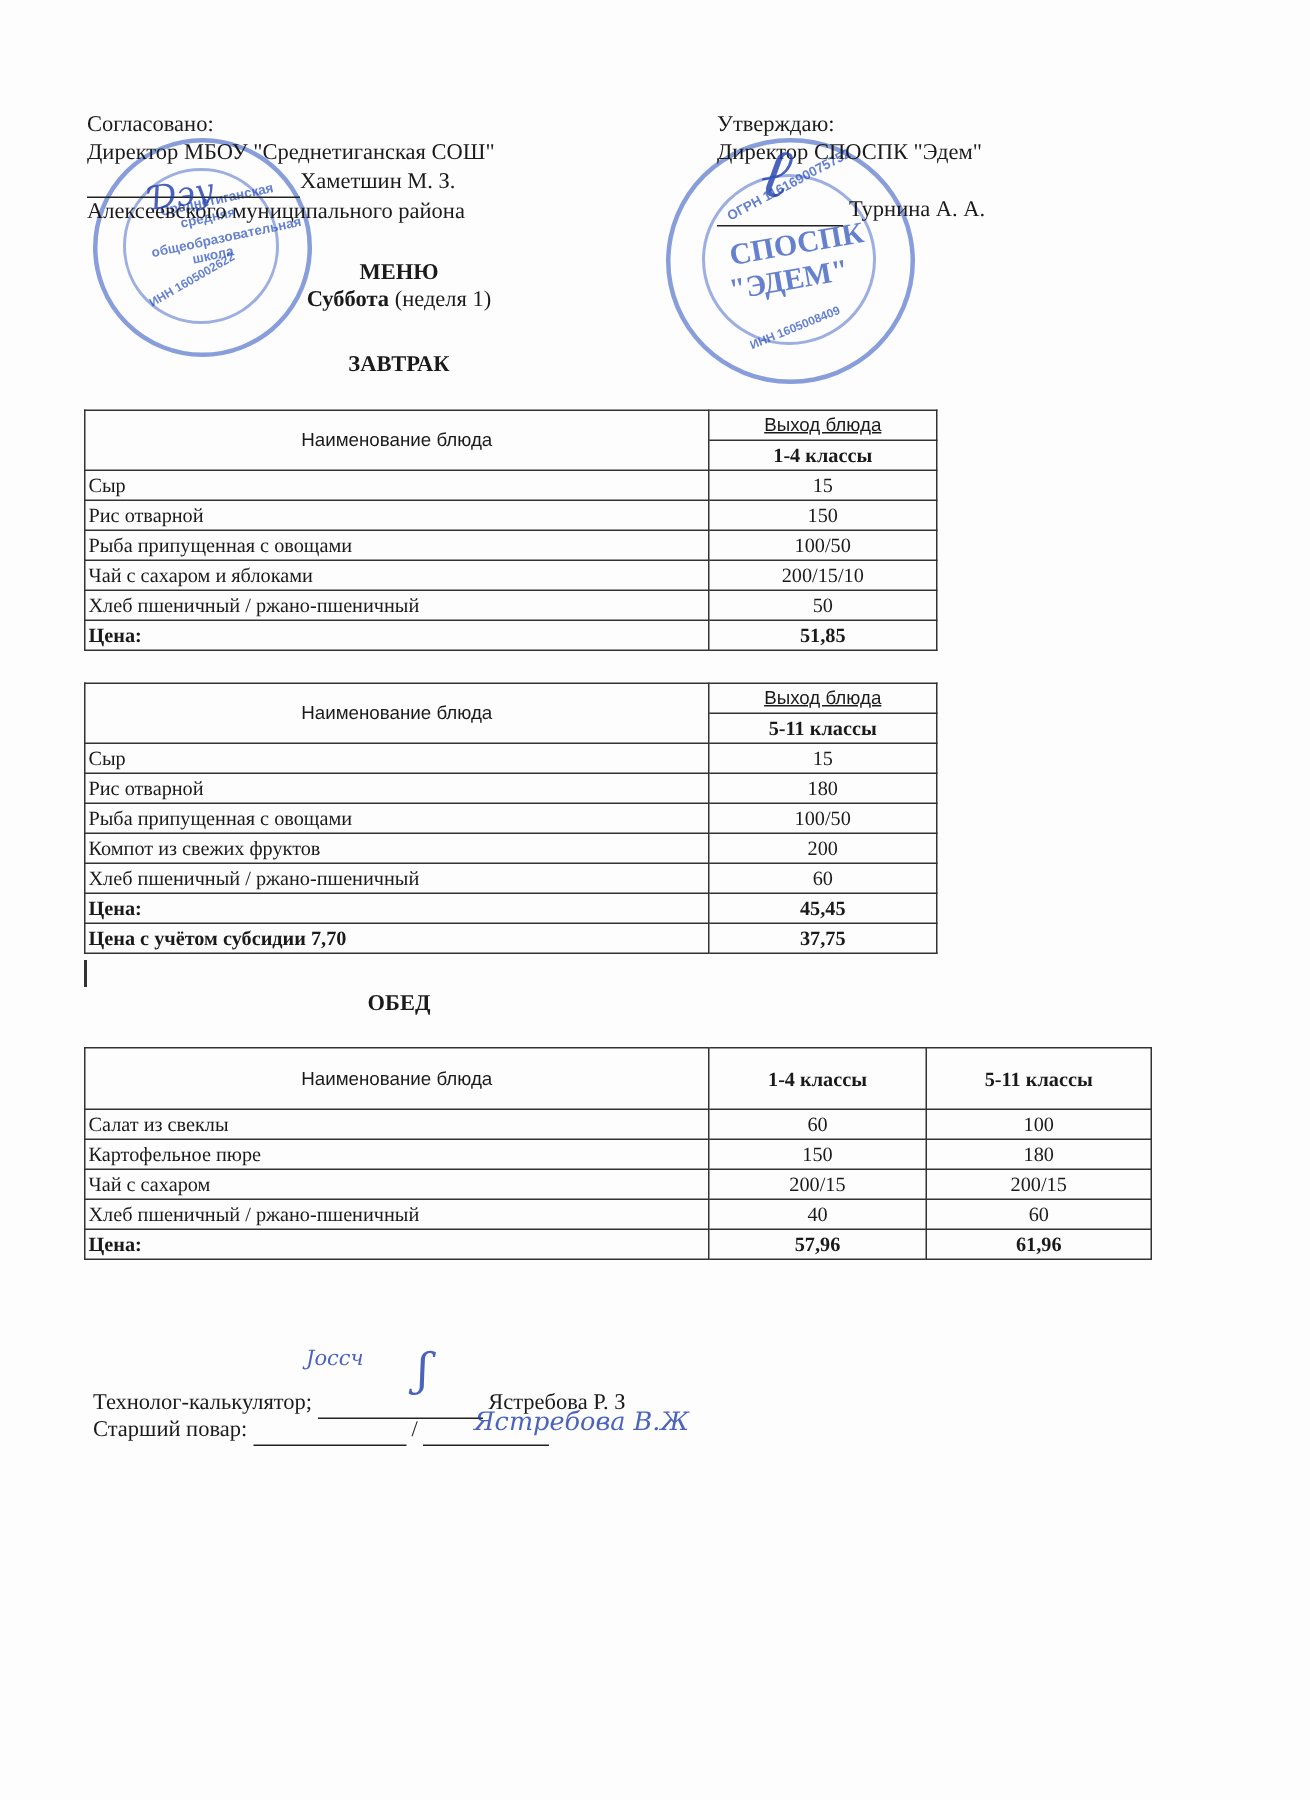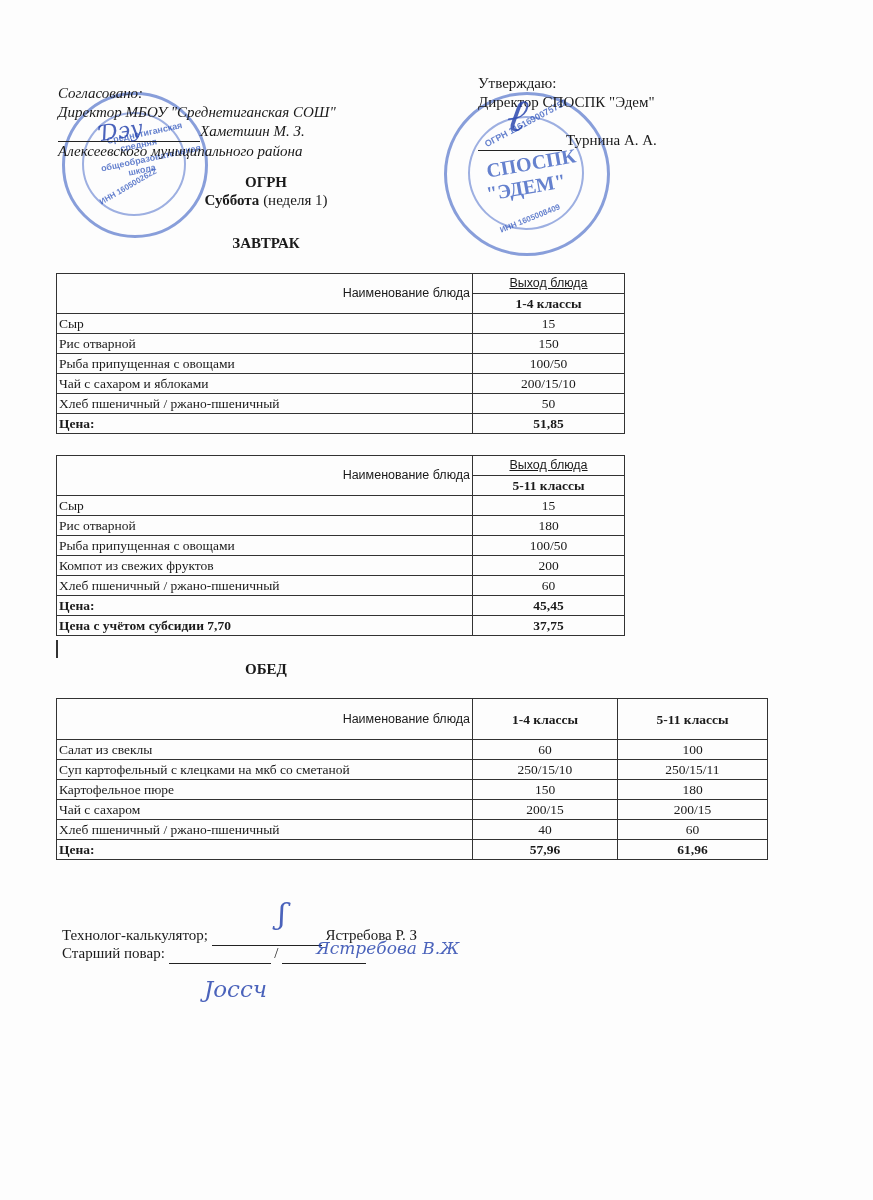--- a/index.html
+++ b/index.html
@@ -9,21 +9,21 @@
   }
   .abs { position: absolute; }
   .hdr { font-size: 15px; line-height: 19px; white-space: nowrap; }
   .center-title { font-family: "Liberation Serif", serif; font-size: 15px; text-align: center; white-space: nowrap; }
   .bold { font-weight: bold; }
   .sigline { display: inline-block; border-bottom: 1px solid #222; vertical-align: baseline; }
   table { border-collapse: collapse; position: absolute; }
   td { border: 1.5px solid #333; padding: 0 2px; font-size: 13.5px; line-height: 19px; height: 19px; white-space: nowrap; }
   td.name { text-align: left; }
   td.val { text-align: center; }
-  td.hname { text-align: right; font-family: "Liberation Sans", sans-serif; font-size: 12.5px; }
+  td.hname { text-align: center; font-family: "Liberation Sans", sans-serif; font-size: 12.5px; }
   td.hcol { text-align: center; font-family: "Liberation Sans", sans-serif; font-size: 12.5px; text-decoration: underline; }
   td.hcls { text-align: center; font-weight: bold; font-size: 13.5px; }
   tr.total td { font-weight: bold; }
   .stamp { position: absolute; border-radius: 50%; border: 3px solid rgba(40,80,190,0.55); }
   .stamp-inner { position: absolute; border-radius: 50%; border: 2px solid rgba(40,80,190,0.45); }
   .stamp-text { position: absolute; color: rgba(35,75,185,0.7); font-family: "Liberation Sans", sans-serif; font-weight: bold; text-align: center; white-space: nowrap; }
   .sig { position: absolute; color: rgba(30,60,170,0.8); font-family: "DejaVu Serif", serif; font-style: italic; white-space: nowrap; }
 </style>
 </head>
 <body>
@@ -39,37 +39,37 @@
 </div>
 <div>
   <div class="stamp" style="left:444px; top:92px; width:160px; height:158px;"></div>
   <div class="stamp-inner" style="left:468px; top:116px; width:112px; height:110px;"></div>
   <div class="stamp-text" style="left:480px; top:118px; font-size:9px; transform:rotate(-28deg);">ОГРН 1161690075752</div>
   <div class="stamp-text" style="left:486px; top:152px; font-size:20px; font-family:'Liberation Serif', serif; transform:rotate(-10deg);">СПОСПК</div>
   <div class="stamp-text" style="left:486px; top:176px; font-size:20px; font-family:'Liberation Serif', serif; transform:rotate(-10deg);">"ЭДЕМ"</div>
   <div class="stamp-text" style="left:498px; top:214px; font-size:8px; transform:rotate(-22deg);">ИНН 1605008409</div>
 </div>
 
-<div class="abs hdr" style="left:58px; top:84px;font-style:italic;">
+<div class="abs hdr" style="left:58px; top:74px;">
   <div>Согласовано:</div>
   <div>Директор МБОУ "Среднетиганская СОШ"</div>
   <div><span class="sigline" style="width:142px;">&nbsp;</span><span>Хаметшин М. З.</span></div>
   <div>Алексеевского муниципального района</div>
 </div>
 <div class="sig" style="left:100px; top:118px; font-size:22px; transform:rotate(-8deg);">Ɗэу</div>
 
 <div class="abs hdr" style="left:478px; top:74px;">
   <div>Утверждаю:</div>
   <div>Директор СПОСПК  "Эдем"</div>
   <div>&nbsp;</div>
   <div><span class="sigline" style="width:84px;">&nbsp;</span><span style="padding-left:4px;">Турнина А. А.</span></div>
 </div>
 <div class="sig" style="left:508px; top:88px; font-size:46px; transform:rotate(10deg);">ℓ</div>
 
-<div class="abs center-title bold" style="left:216px; top:174px; width:100px; font-size:15px;">ОГРН</div>
+<div class="abs center-title bold" style="left:216px; top:174px; width:100px; font-size:15px;">МЕНЮ</div>
 <div class="abs center-title" style="left:170px; top:192px; width:192px;"><span class="bold">Суббота</span><span> (неделя 1)</span></div>
 
 <div class="abs center-title bold" style="left:206px; top:235px; width:120px;">ЗАВТРАК</div>
 
 <table style="left:56px; top:273px; width:569px;">
   <tbody>
       <tr>
     <td class="hname" rowspan="2" style="width:411px;">Наименование блюда</td>
     <td class="hcol" style="height:17px;">Выход блюда</td>
   </tr>
@@ -152,25 +152,20 @@
     <td class="hname" style="width:411px; height:40px;">Наименование блюда</td>
     <td class="hcls" style="width:140px;">1-4 классы</td>
     <td class="hcls">5-11 классы</td>
   </tr>
   <tr>
         <td class="name">Салат из свеклы</td>
         <td class="val">60</td>
         <td class="val">100</td>
       </tr>
   <tr>
-        <td class="name">Суп картофельный с клецками на мкб со сметаной</td>
-        <td class="val">250/15/10</td>
-        <td class="val">250/15/11</td>
-      </tr>
-  <tr>
         <td class="name">Картофельное пюре</td>
         <td class="val">150</td>
         <td class="val">180</td>
       </tr>
   <tr>
         <td class="name">Чай с сахаром</td>
         <td class="val">200/15</td>
         <td class="val">200/15</td>
       </tr>
   <tr>
@@ -192,14 +187,14 @@
   <span>Ястребова Р. З</span>
 </div>
 <div class="sig" style="left:278px; top:896px; font-size:30px;">ʃ</div>
 
 <div class="abs hdr" style="left:62px; top:944px;">
   <span>Старший повар:</span>
   <span class="sigline" style="width:102px;">&nbsp;</span>
   <span>/</span>
   <span class="sigline" style="width:84px;">&nbsp;</span>
 </div>
-<div class="sig" style="left:204px; top:976px; font-size:23px;">Jocсч</div>
+<div class="sig" style="left:204px; top:898px; font-size:14px;">Jocсч</div>
 <div class="sig" style="left:316px; top:938px; font-size:17px;">Ястребова В.Ж</div>
 
 </body></html>

